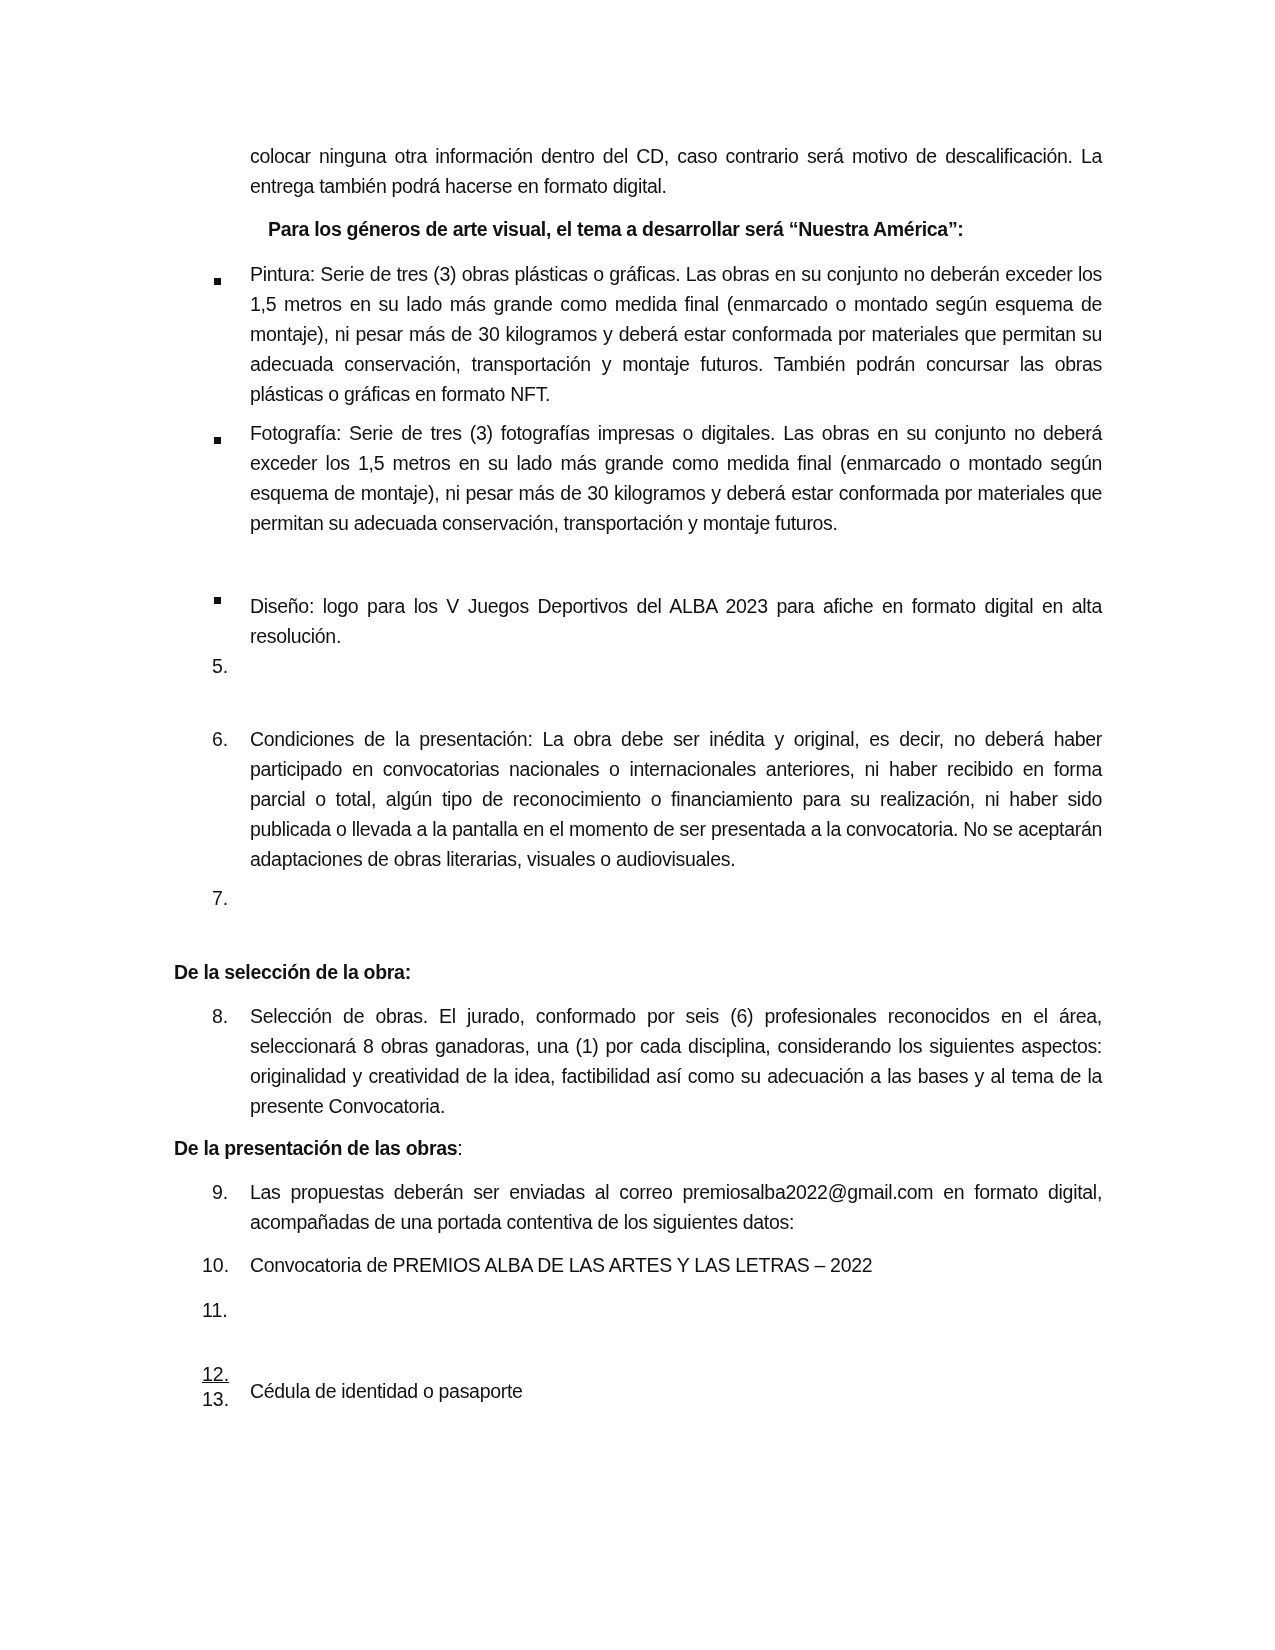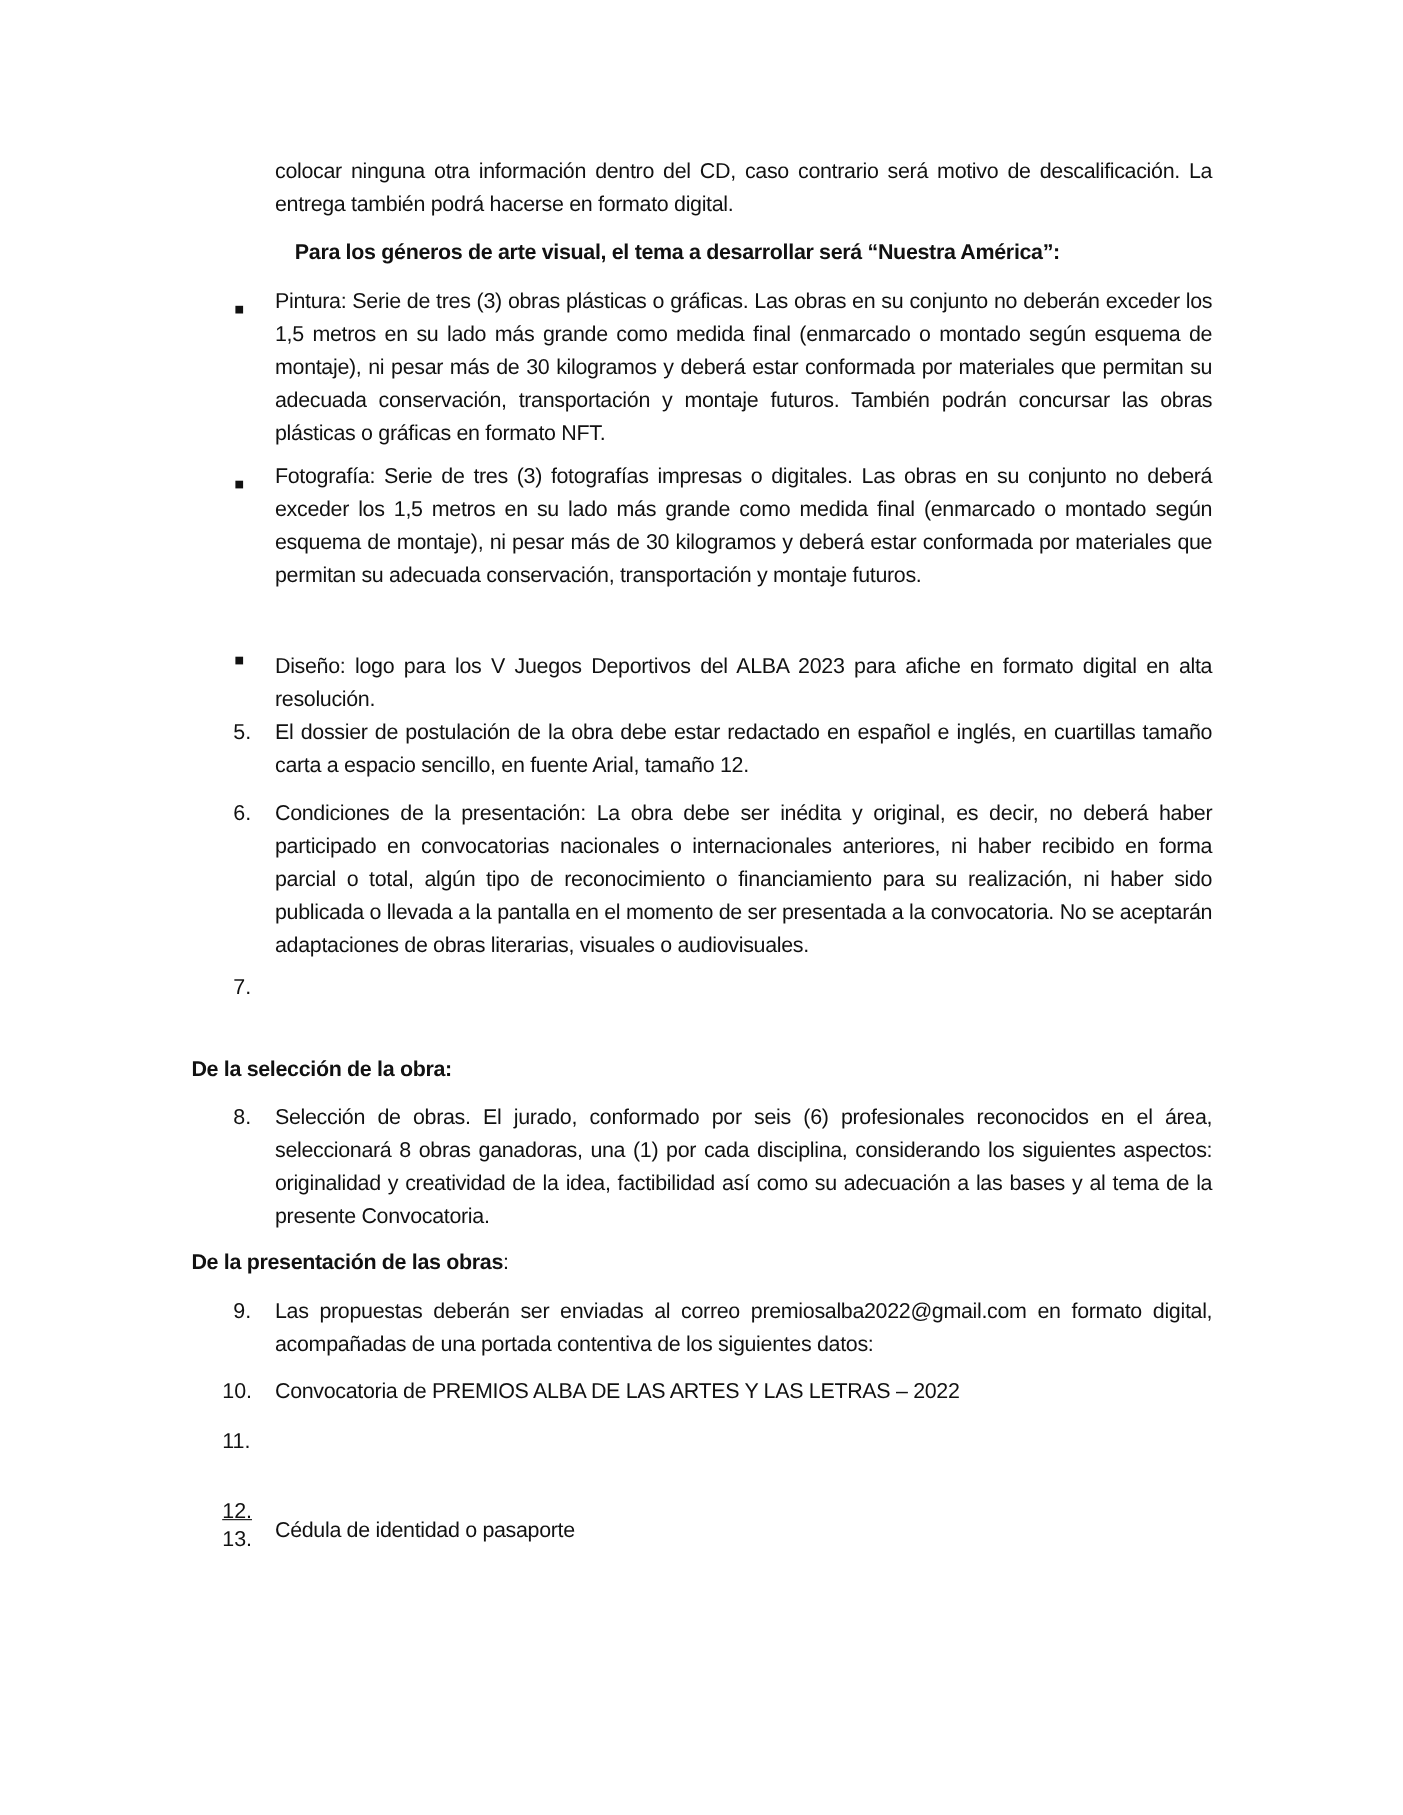--- a/index.html
+++ b/index.html
@@ -26,21 +26,20 @@
   <span class="bullet" style="left:214px; top:278px;"></span>
   <div class="p just body-block" style="top:259px;">Pintura: Serie de tres (3) obras plásticas o gráficas. Las obras en su conjunto no deberán exceder los 1,5 metros en su lado más grande como medida final (enmarcado o montado según esquema de montaje), ni pesar más de 30 kilogramos y deberá estar conformada por materiales que permitan su adecuada conservación, transportación y montaje futuros. También podrán concursar las obras plásticas o gráficas en formato NFT.</div>
 
   <span class="bullet" style="left:214px; top:437px;"></span>
   <div class="p just body-block" style="top:418px;">Fotografía: Serie de tres (3) fotografías impresas o digitales. Las obras en su conjunto no deberá exceder los 1,5 metros en su lado más grande como medida final (enmarcado o montado según esquema de montaje), ni pesar más de 30 kilogramos y deberá estar conformada por materiales que permitan su adecuada conservación, transportación y montaje futuros.</div>
 
   <span class="bullet" style="left:214px; top:597px;"></span>
   <div class="p just body-block" style="top:591px;">Diseño: logo para los V Juegos Deportivos del ALBA 2023 para afiche en formato digital en alta resolución.</div>
 
   <div class="marker" style="left:212px; top:651px;">5.</div>
-  <div class="p just body-block" style="top:651px;">El dossier de postulación de la obra debe estar redactado en español e inglés, en cuartillas tamaño carta a espacio sencillo, en fuente Arial, tamaño 12.</div>
 
   <div class="marker" style="left:212px; top:724px;">6.</div>
   <div class="p just body-block" style="top:724px;">Condiciones de la presentación: La obra debe ser inédita y original, es decir, no deberá haber participado en convocatorias nacionales o internacionales anteriores, ni haber recibido en forma parcial o total, algún tipo de reconocimiento o financiamiento para su realización, ni haber sido publicada o llevada a la pantalla en el momento de ser presentada a la convocatoria. No se aceptarán adaptaciones de obras literarias, visuales o audiovisuales.</div>
 
   <div class="marker" style="left:212px; top:883px;">7.</div>
 
   <div class="p bold heading" style="top:957px;">De la selección de la obra:</div>
 
   <div class="marker" style="left:212px; top:1001px;">8.</div>
   <div class="p just body-block" style="top:1001px;">Selección de obras. El jurado, conformado por seis (6) profesionales reconocidos en el área, seleccionará 8 obras ganadoras, una (1) por cada disciplina, considerando los siguientes aspectos: originalidad y creatividad de la idea, factibilidad así como su adecuación a las bases y al tema de la presente Convocatoria.</div>

